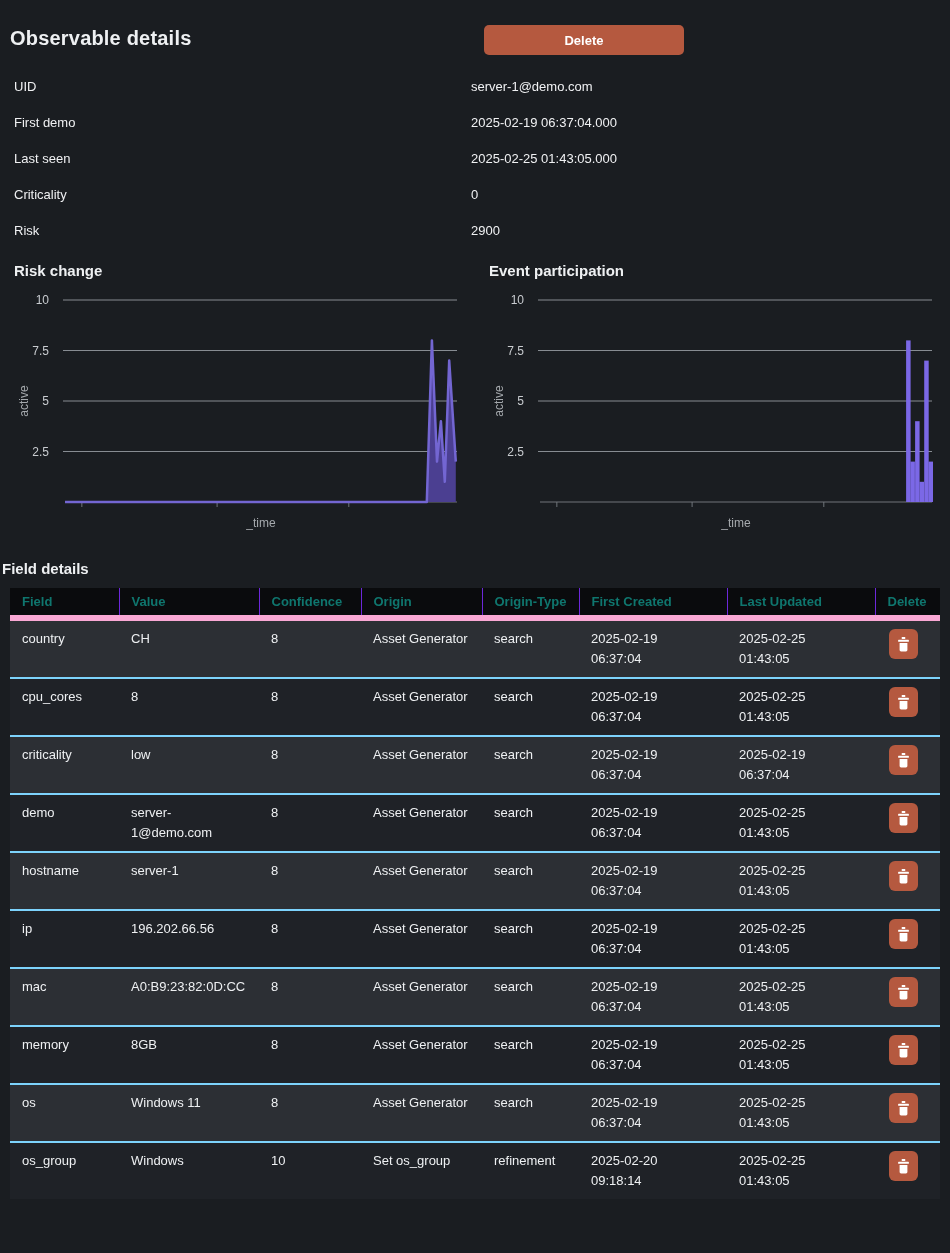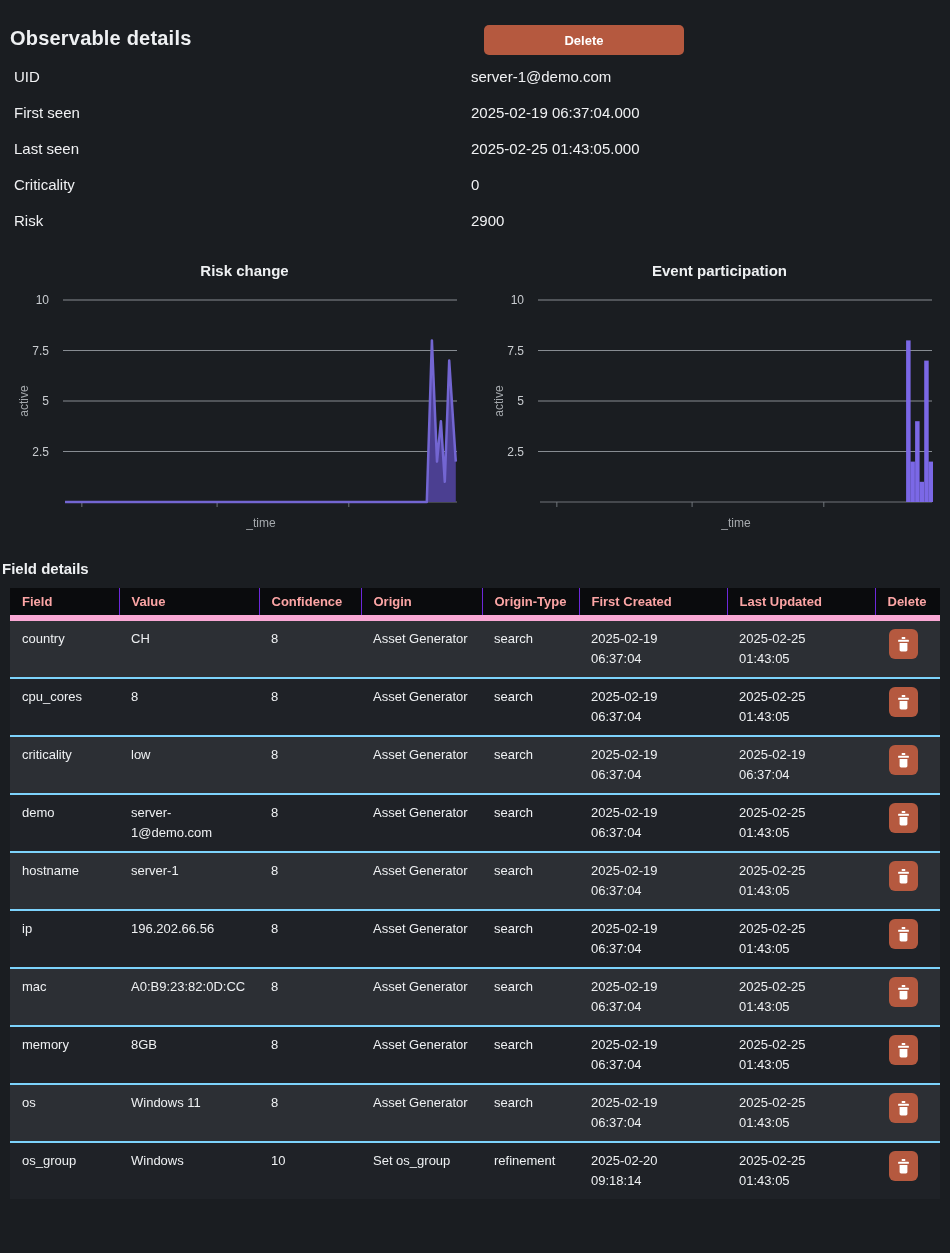--- a/index.html
+++ b/index.html
@@ -19,38 +19,38 @@
     position:absolute; left:484px; top:25px;
     width:200px; height:30px;
     border:none; border-radius:5px;
     color:#fff; font-family:"Liberation Sans",sans-serif;
     font-size:13px; font-weight:bold;
     cursor:pointer;
   }
 
   
   .summary { margin-top:12px; }
-  .srow { display:flex; height:36px; font-size:15px; }
+  .srow { display:flex; align-items:center; height:36px; font-size:13px; }
   .slabel { padding-left:14px; width:471px; flex:0 0 471px; color:#f0f1f3; }
   .svalue { color:#f0f1f3; }
 
   
   .charts { display:flex; }
   .chart { width:475px; }
-  .chart h3 { margin:14px 0 0 14px; font-size:15px; font-weight:bold; line-height:17px;text-align:center; }
+  .chart h3 { margin:14px 0 0 14px; font-size:15px; font-weight:bold; line-height:17px; }
   .chart svg { display:block; margin-top:6px; }
   .chart svg text { font-family:"Liberation Sans",sans-serif; }
 
   
   .section-title { margin:25px 0 0 2px; font-size:15px; font-weight:bold; line-height:18px; }
   .table-wrap { margin:10px 10px 0 10px; }
   table { border-collapse:collapse; table-layout:fixed; width:930px; }
   thead th {
     background:#0a0b0d; height:30px; text-align:left;
-    font-size:13px; font-weight:600; color:#fca5a5;
+    font-size:13px; font-weight:600; color:#0f766e;
     padding:0 12px; white-space:nowrap;
   }
   thead th + th { border-left:1px solid #6d28d9; }
   tbody tr:nth-child(odd)  { background:#2c2f34; }
   tbody tr:nth-child(even) { background:#1f2227; }
   tbody tr + tr { border-top:2px solid #7dd3fc; }
   tbody tr:first-child { border-top:6px solid #f9a8d4; }
   td {
     padding:8px 12px; vertical-align:top;
     font-size:13px; line-height:20px; color:#eef0f2;
@@ -71,21 +71,21 @@
   <h1 class="page-title">Observable details</h1>
   <button class="delete-btn" style="background: rgb(181, 89, 63);">Delete</button>
 </div>
 
 <div class="summary">
     <div class="srow">
       <span class="slabel">UID</span>
       <span class="svalue">server-1@demo.com</span>
     </div>
     <div class="srow">
-      <span class="slabel">First seen</span>
+      <span class="slabel">First demo</span>
       <span class="svalue">2025-02-19 06:37:04.000</span>
     </div>
     <div class="srow">
       <span class="slabel">Last seen</span>
       <span class="svalue">2025-02-25 01:43:05.000</span>
     </div>
     <div class="srow">
       <span class="slabel">Criticality</span>
       <span class="svalue">0</span>
     </div>

